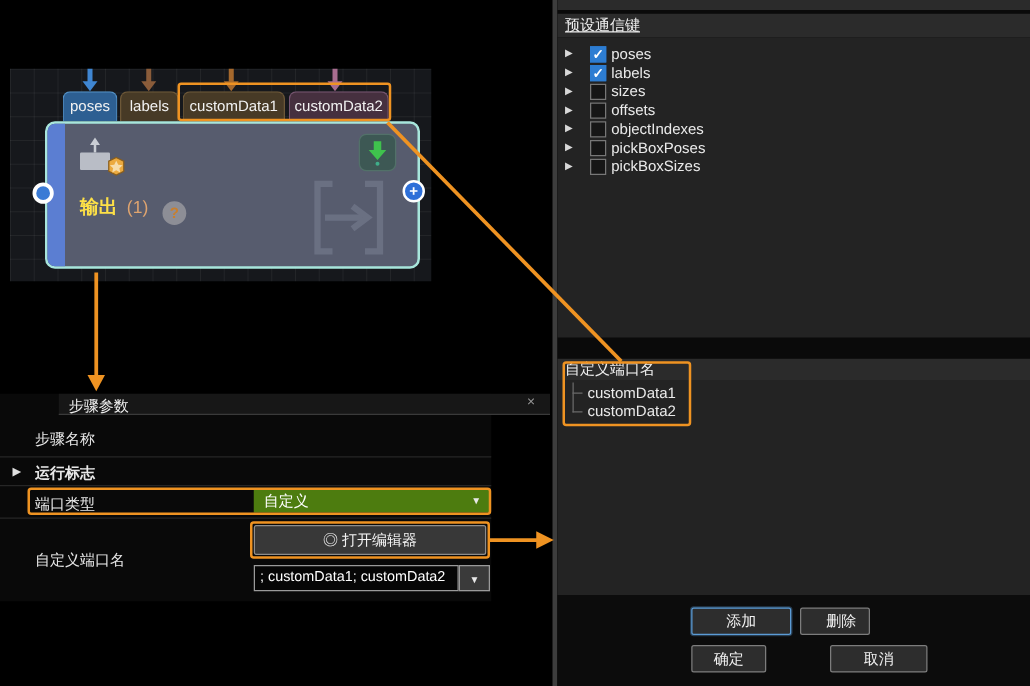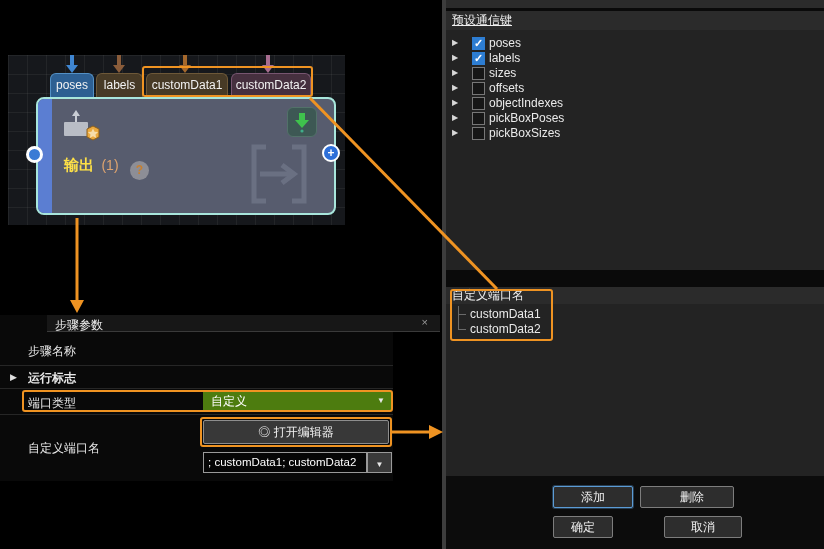--- a/index.html
+++ b/index.html
@@ -106,21 +106,21 @@
   .branch-v { position:absolute; left:12px; top:2px; width:1px; height:24px; background:#6a6a6a; }
   .branch-h { position:absolute; left:12px; width:8px; height:1px; background:#6a6a6a; }
   .c-item { position:absolute; left:24px; font-size:12px; color:#eaeaea; }
   .hl-custom { left:450px; top:289px; width:103px; height:52px; }
 
   .d-bottom { position:absolute; left:0; top:476px; width:100%; height:73px; background:#0c0c0c; }
   .dlg-btn { position:absolute; height:22px; background:#2d2d2d; border:1px solid #7d7d7d;
     border-radius:2px; color:#f2f2f2; font-size:12px; text-align:center; line-height:20px; }
   .btn-add { left:107px; top:10px; width:80px; border-color:#5b9bd5;
     box-shadow:0 0 0 1px rgba(91,155,213,.35); }
-  .btn-del { left:194px; top:10px; width:94px;padding-left:10px; }
+  .btn-del { left:194px; top:10px; width:56px;padding-left:10px; }
   .btn-ok  { left:107px; top:40px; width:60px; }
   .btn-cancel { left:194px; top:40px; width:78px;margin-left:24px; }
 
   .overlay { position:absolute; left:0; top:0; width:824px; height:549px;
     z-index:9; pointer-events:none; }
 </style>
 </head>
 <body>
 
 <div class="stage">

